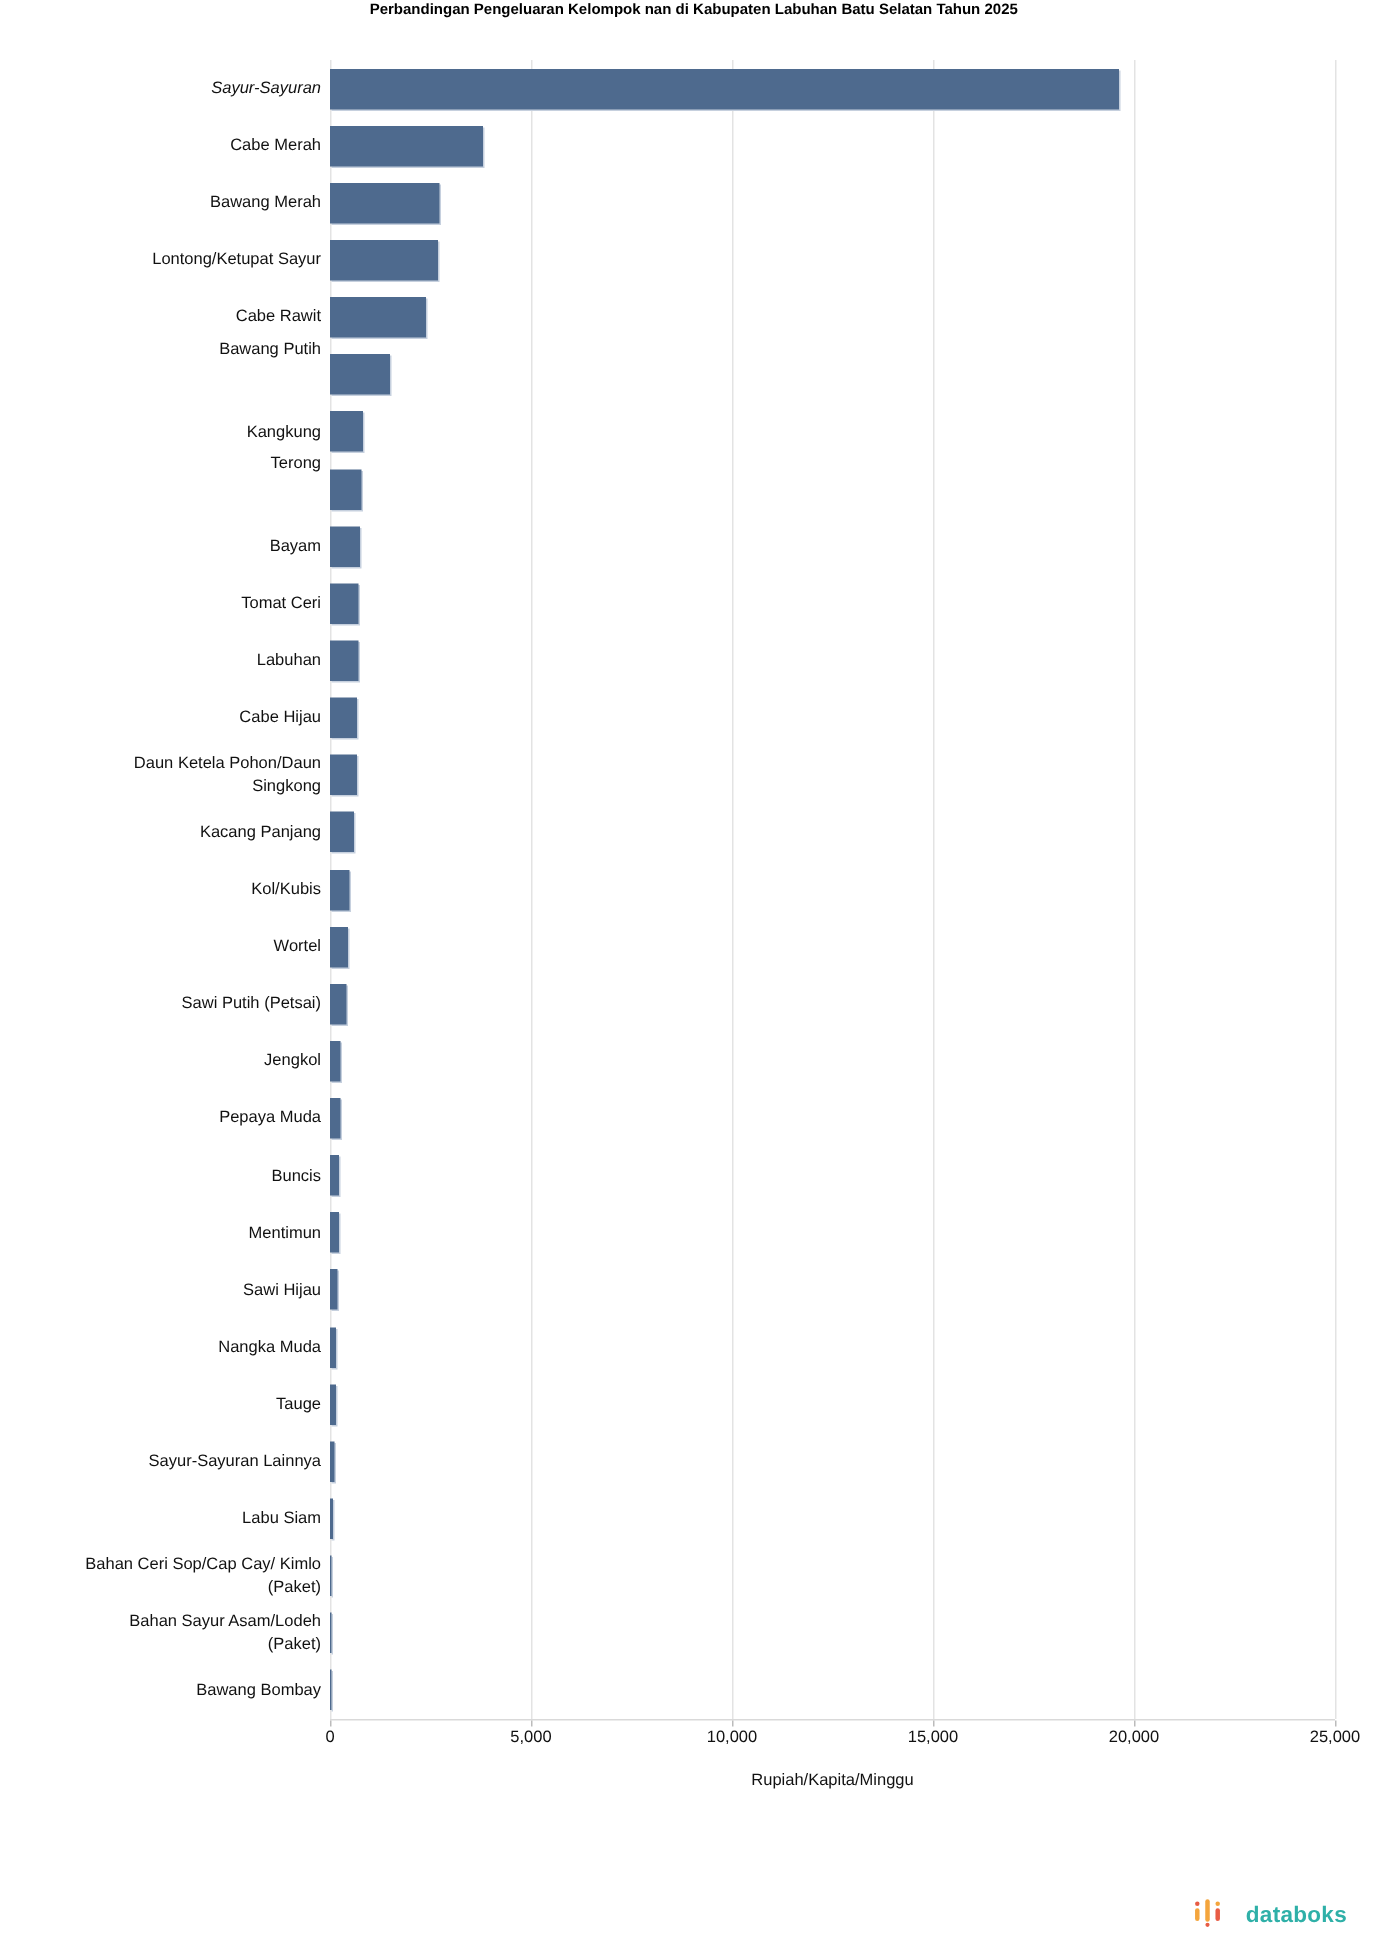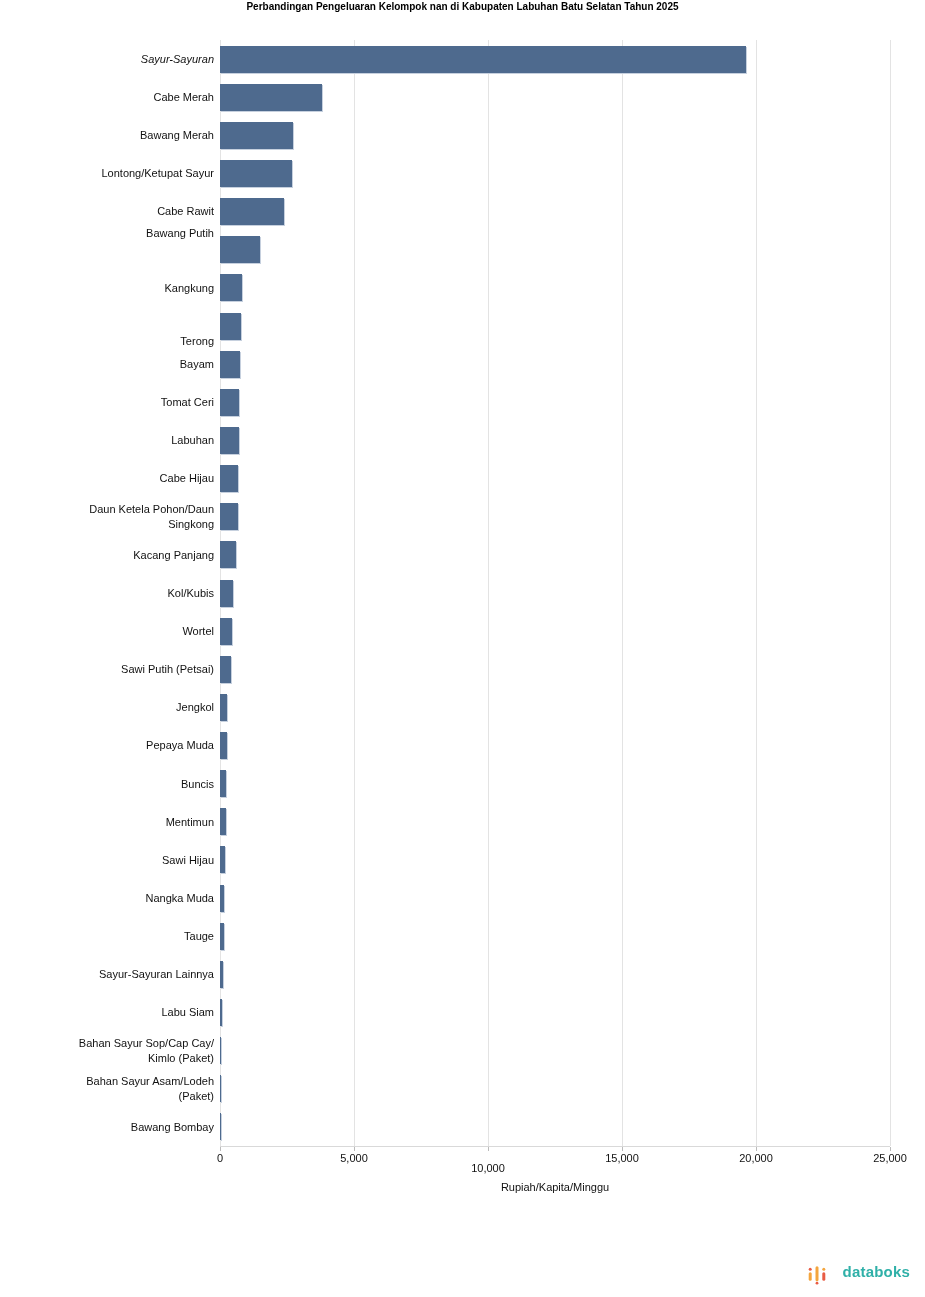--- a/index.html
+++ b/index.html
@@ -28,22 +28,22 @@
   .x-tick{position:absolute;top:1147px;width:1px;height:4px;background:#bbbbbb;}
   .x-tick-label{
     position:absolute;top:1152px;width:80px;text-align:center;
     font-size:11px;color:#111;
   }
   .xaxis-title{
     position:absolute;left:220px;top:1181px;width:670px;text-align:center;
     font-size:11px;color:#111;
   }
   .footer{
-    position:absolute;right:15px;bottom:12px;
-    display:flex;align-items:flex-start;gap:16px;
+    position:absolute;right:27px;bottom:12px;
+    display:flex;align-items:flex-end;gap:16px;
   }
   .brand-text{font-size:15px;font-weight:700;letter-spacing:0.2px;}
 </style>
 </head>
 <body>
 
 <div class="canvas">
   <div class="chart-title">Perbandingan Pengeluaran Kelompok nan di Kabupaten Labuhan Batu Selatan Tahun 2025</div>
 
   <div class="plot" id="plot">
@@ -84,50 +84,50 @@
       <div class="bar" style="top: 1073.43px; width: 0.402px; background: rgb(78, 106, 142);"></div>
     </div>
   <div id="labels">
       <div class="cat-label" style="top: 40px; height: 38.1379px; font-style: italic;">Sayur-Sayuran</div>
       <div class="cat-label" style="top: 78.1379px; height: 38.1379px;">Cabe Merah</div>
       <div class="cat-label" style="top: 116.276px; height: 38.1379px;">Bawang Merah</div>
       <div class="cat-label" style="top: 154.414px; height: 38.1379px;">Lontong/Ketupat Sayur</div>
       <div class="cat-label" style="top: 192.552px; height: 38.1379px;">Cabe Rawit</div>
       <div class="cat-label" style="top: 214px; height: 38.1379px;">Bawang Putih</div>
       <div class="cat-label" style="top: 268.828px; height: 38.1379px;">Kangkung</div>
-      <div class="cat-label" style="top: 322px; height: 38.1379px; text-align: right;">Terong</div>
+      <div class="cat-label" style="top: 290px; height: 38.1379px; text-align: right;">Terong</div>
       <div class="cat-label" style="top: 345.103px; height: 38.1379px;">Bayam</div>
       <div class="cat-label" style="top: 383.241px; height: 38.1379px;">Tomat Ceri</div>
       <div class="cat-label" style="top: 421.379px; height: 38.1379px;">Labuhan</div>
       <div class="cat-label" style="top: 459.517px; height: 38.1379px;">Cabe Hijau</div>
       <div class="cat-label" style="top: 497.655px; height: 38.1379px;">Daun Ketela Pohon/Daun Singkong</div>
       <div class="cat-label" style="top: 535.793px; height: 38.1379px;">Kacang Panjang</div>
       <div class="cat-label" style="top: 573.931px; height: 38.1379px;">Kol/Kubis</div>
       <div class="cat-label" style="top: 612.069px; height: 38.1379px;">Wortel</div>
       <div class="cat-label" style="top: 650.207px; height: 38.1379px;">Sawi Putih (Petsai)</div>
       <div class="cat-label" style="top: 688.345px; height: 38.1379px;">Jengkol</div>
       <div class="cat-label" style="top: 726.483px; height: 38.1379px;">Pepaya Muda</div>
       <div class="cat-label" style="top: 764.621px; height: 38.1379px;">Buncis</div>
       <div class="cat-label" style="top: 802.759px; height: 38.1379px;">Mentimun</div>
       <div class="cat-label" style="top: 840.897px; height: 38.1379px;">Sawi Hijau</div>
       <div class="cat-label" style="top: 879.034px; height: 38.1379px;">Nangka Muda</div>
       <div class="cat-label" style="top: 917.172px; height: 38.1379px;">Tauge</div>
       <div class="cat-label" style="top: 955.31px; height: 38.1379px;">Sayur-Sayuran Lainnya</div>
       <div class="cat-label" style="top: 993.448px; height: 38.1379px;">Labu Siam</div>
-      <div class="cat-label" style="top: 1031.59px; height: 38.1379px;">Bahan Sayur Sop/Cap Cay/ Kimlo (Paket)</div>
+      <div class="cat-label" style="top: 1031.59px; height: 38.1379px;">Bahan Ceri Sop/Cap Cay/ Kimlo (Paket)</div>
       <div class="cat-label" style="top: 1069.72px; height: 38.1379px;">Bahan Sayur Asam/Lodeh (Paket)</div>
       <div class="cat-label" style="top: 1107.86px; height: 38.1379px;">Bawang Bombay</div>
     </div>
   <div id="xaxis">
       <div class="x-tick" style="left: 220px;"></div>
       <div class="x-tick-label" style="left: 180px;">0</div>
       <div class="x-tick" style="left: 354px;"></div>
       <div class="x-tick-label" style="left: 314px;">5,000</div>
       <div class="x-tick" style="left: 488px;"></div>
-      <div class="x-tick-label" style="left: 448px; margin-top: 10px;">10,000</div>
+      <div class="x-tick-label" style="left: 448px;">10,000</div>
       <div class="x-tick" style="left: 622px;"></div>
       <div class="x-tick-label" style="left: 582px;">15,000</div>
       <div class="x-tick" style="left: 756px;"></div>
       <div class="x-tick-label" style="left: 716px;">20,000</div>
       <div class="x-tick" style="left: 890px;"></div>
       <div class="x-tick-label" style="left: 850px;">25,000</div>
     </div>
 
   <div class="xaxis-title">Rupiah/Kapita/Minggu</div>
 

